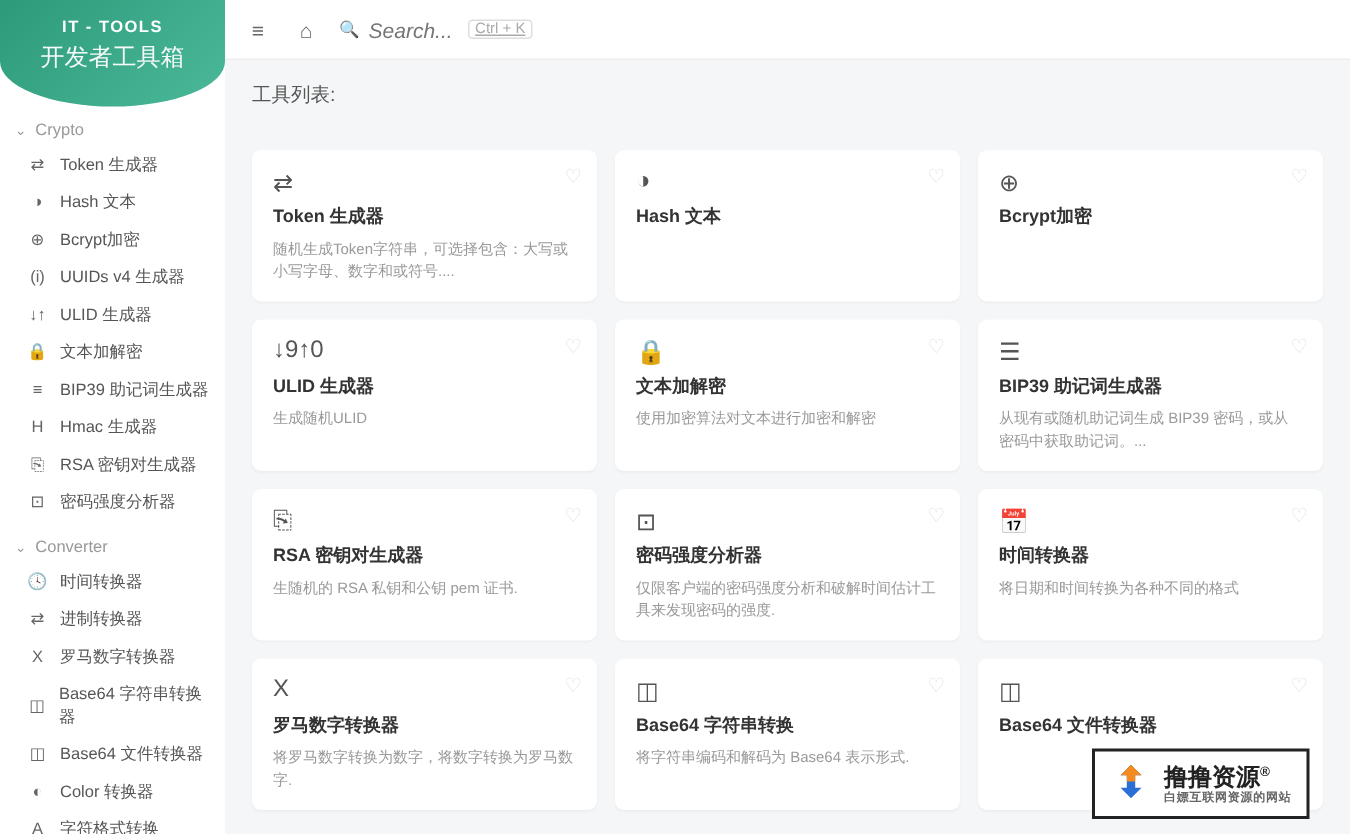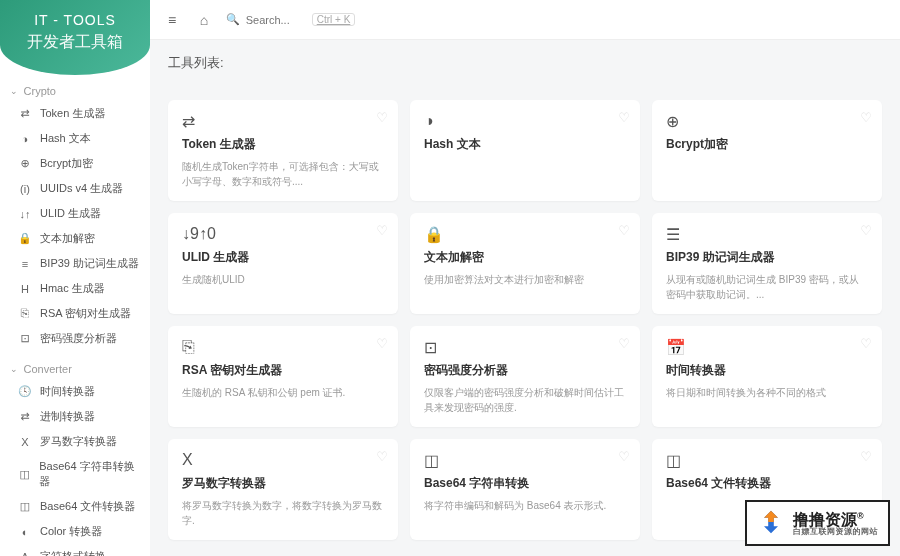--- a/index.html
+++ b/index.html
@@ -1,41 +1,41 @@
 <!DOCTYPE html>
 <html><head>
 <meta charset="utf-8">
 <style>
 * { margin: 0; padding: 0; box-sizing: border-box; }
 body { font-family: -apple-system, BlinkMacSystemFont, "Segoe UI", sans-serif; background: #f5f6f7; color: #333; overflow: hidden; width: 900px; height: 556px; }
 .app { display: flex; width: 900px; height: 556px; }
 .sidebar { width: 150px; background: #fff; display: flex; flex-direction: column; overflow-y: auto; }
 .logo-wrap { background: linear-gradient(135deg, #2d9b7a, #4bb89a); border-radius: 0 0 50% 50% / 0 0 30px 30px; padding: 12px 8px 22px; text-align: center; color: #fff; }
-.logo-title { font-size: 14px; font-weight: 400; letter-spacing: 1px; }
+.logo-title { font-size: 11px; font-weight: 700; letter-spacing: 1px; }
 .logo-sub { font-size: 16px; margin-top: 4px; opacity: .95; }
 .sgroup { padding: 6px 0 2px; }
 .sgroup-h { display: flex; align-items: center; gap: 6px; padding: 4px 10px; color: #999; font-size: 11px; cursor: pointer; }
 .sgroup-h .chev { font-size: 9px; }
 .sitem { display: flex; align-items: center; gap: 8px; padding: 5px 10px 5px 18px; font-size: 11px; color: #555; cursor: pointer; }
 .sicon { width: 14px; display: inline-flex; justify-content: center; color: #666; font-size: 11px; }
 .main { flex: 1; display: flex; flex-direction: column; background: #f5f6f7; overflow: hidden; }
 .topbar { height: 40px; display: flex; align-items: center; gap: 12px; padding: 0 12px; background: #fff; border-bottom: 1px solid #eee; }
 .tb-btn { width: 20px; height: 20px; display: inline-flex; align-items: center; justify-content: center; color: #666; cursor: pointer; font-size: 14px; }
 .search-wrap { display: flex; align-items: center; gap: 6px; color: #bbb; font-size: 11px; }
-.search-input { border: none; outline: none; font-size: 11px; width: 60px; background: transparent; color: #666; }
+.search-input { border: none; outline: none; font-size: 14px; width: 60px; background: transparent; color: #666; font-style: italic; }
 .kbd { border: 1px solid #ddd; border-radius: 3px; padding: 0 4px; font-size: 10px; color: #aaa; background: #fff; text-decoration: underline; }
 .content { flex: 1; overflow-y: auto; padding: 14px 18px; }
 .section-title { font-size: 13px; color: #555; margin-bottom: 28px; }
 .grid { display: grid; grid-template-columns: repeat(3, 1fr); gap: 12px; }
 .card { background: #fff; border-radius: 6px; padding: 12px 14px; position: relative; min-height: 92px; box-shadow: 0 1px 2px rgba(0,0,0,.04); cursor: pointer; }
 .card-fav { position: absolute; top: 10px; right: 10px; color: #ddd; font-size: 13px; cursor: pointer; }
 .card-ico { font-size: 16px; color: #555; margin-bottom: 6px; height: 18px; }
 .card-title { font-size: 12px; font-weight: 600; color: #333; margin-bottom: 6px; }
 .card-desc { font-size: 10px; color: #999; line-height: 1.5; }
-.watermark { position: absolute; right: 10px; bottom: 10px; background: #fff; border: 2px solid #222; padding: 6px 10px 4px; display: flex; align-items: center; gap: 8px; }
+.watermark { position: absolute; right: 27px; bottom: 10px; background: #fff; border: 2px solid #222; padding: 6px 10px 4px; display: flex; align-items: center; gap: 8px; }
 .wm-ico svg { width: 28px; height: 28px; }
 .wm-txt { display: flex; flex-direction: column; line-height: 1.1; }
 .wm-main { font-size: 16px; font-weight: 800; color: #222; }
 .wm-main sup { font-size: 9px; vertical-align: super; }
 .wm-sub { font-size: 8px; color: #666; letter-spacing: .5px; font-weight: bold; }
 ::-webkit-scrollbar { width: 6px; }
 ::-webkit-scrollbar-thumb { background: #ddd; border-radius: 3px; }
 </style>
 </head>
 <body>

